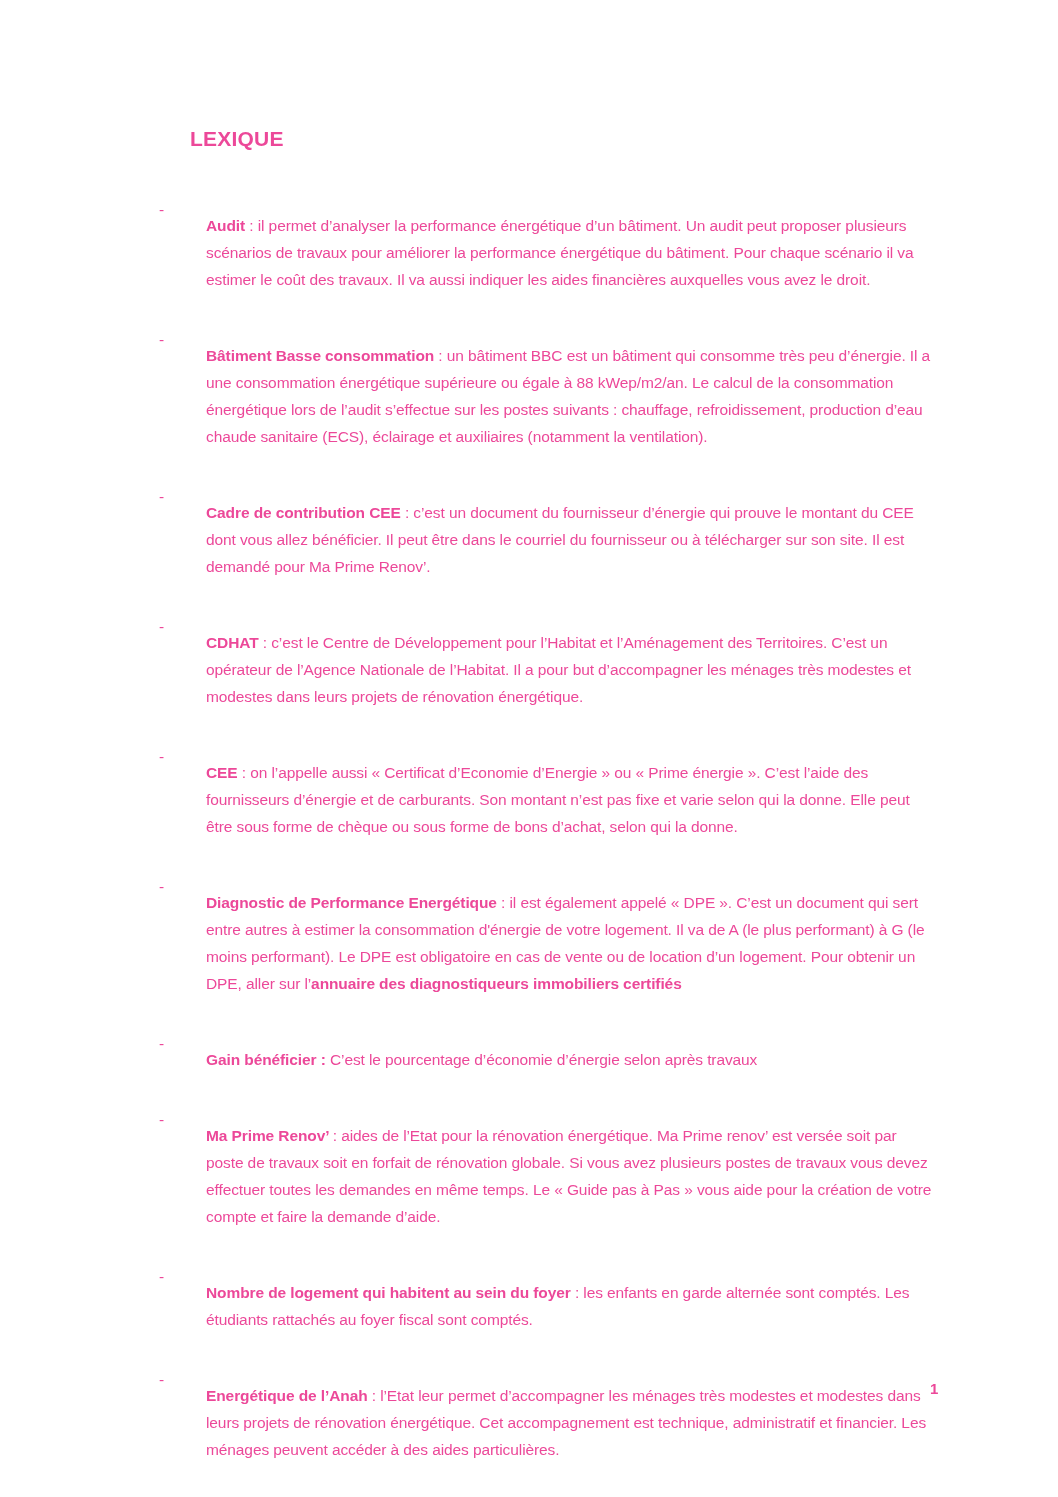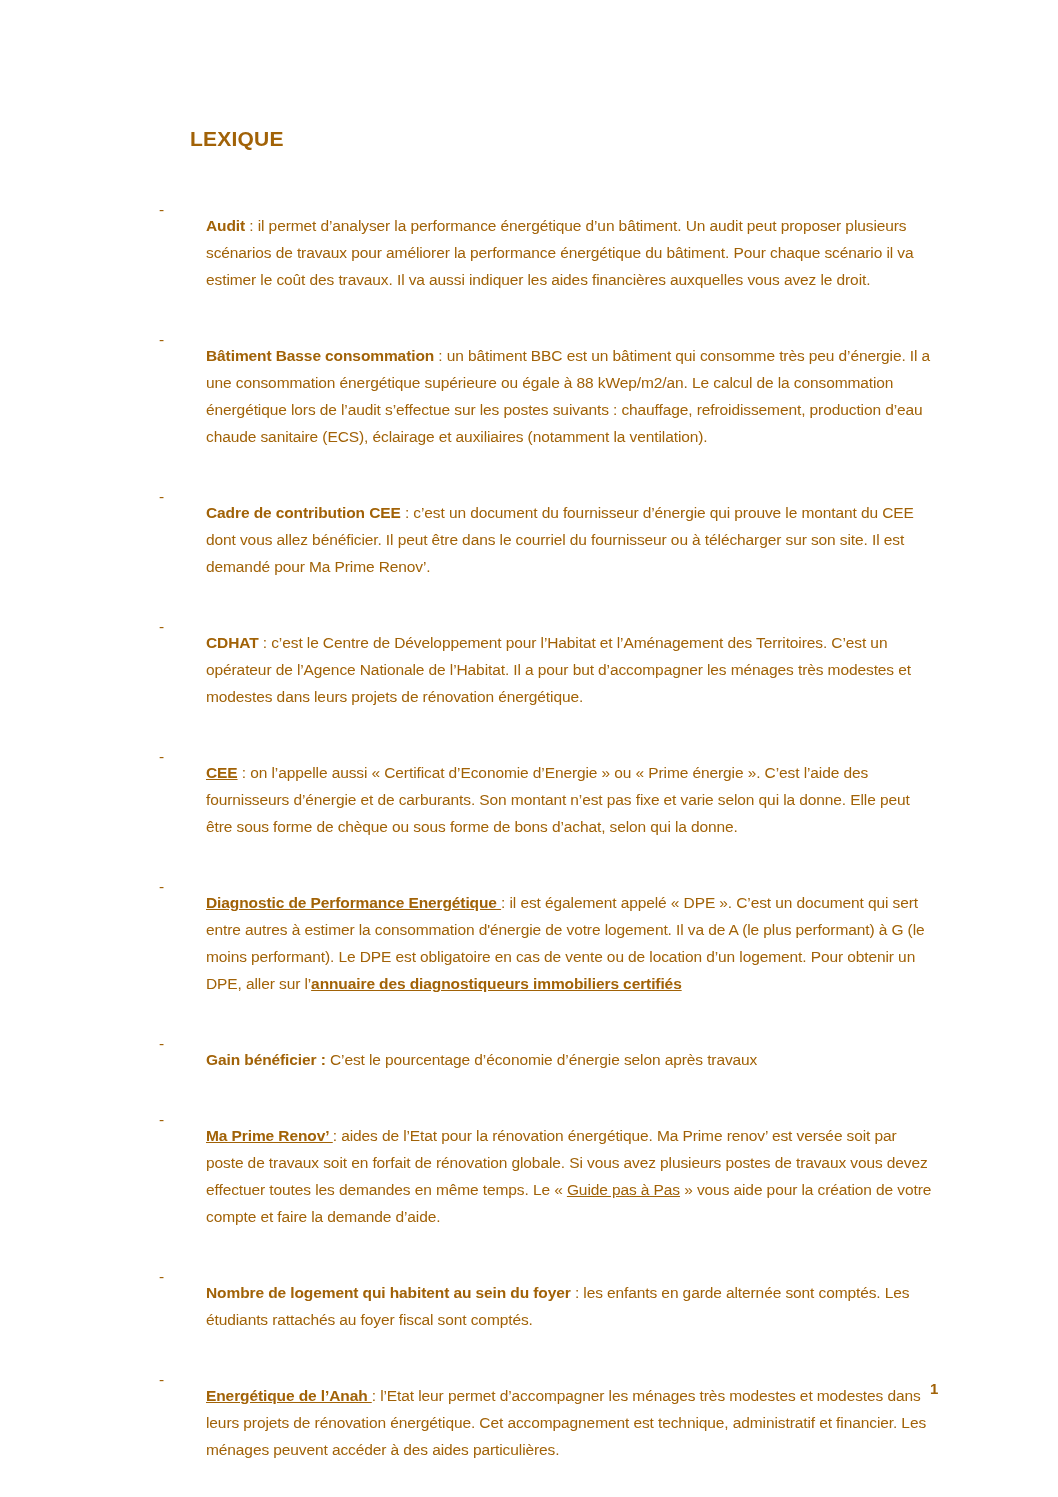--- a/index.html
+++ b/index.html
@@ -8,21 +8,21 @@
     background: #ffffff;
   }
   .page {
     position: relative;
     width: 1058px;
     height: 1497px;
     background: #ffffff;
     box-sizing: border-box;
     padding: 125px 110px 0 159px;
     font-family: "Liberation Sans", sans-serif;
-    color: #a16207;
+    color: #ec4899;
     overflow: hidden;
   }
   .doc-title {
     margin: 0 0 0 31px;
     font-size: 21px;
     line-height: 27px;
     font-weight: bold;
     letter-spacing: 0.2px;
   }
   .lexicon-list {
@@ -39,21 +39,21 @@
     line-height: 27px;
   }
   .def {
     margin: 16px;
     width: 750px;
     font-size: 15.5px;
     line-height: 27px;
     letter-spacing: -0.1px;
   }
   .def .b { font-weight: bold; }
-  .def .u { text-decoration: underline; }
+  .def .u { }
   .page-number {
     position: absolute;
     left: 930px;
     top: 1379px;
     font-size: 15px;
     line-height: 20px;
     font-weight: bold;
   }
 </style>
 </head>

